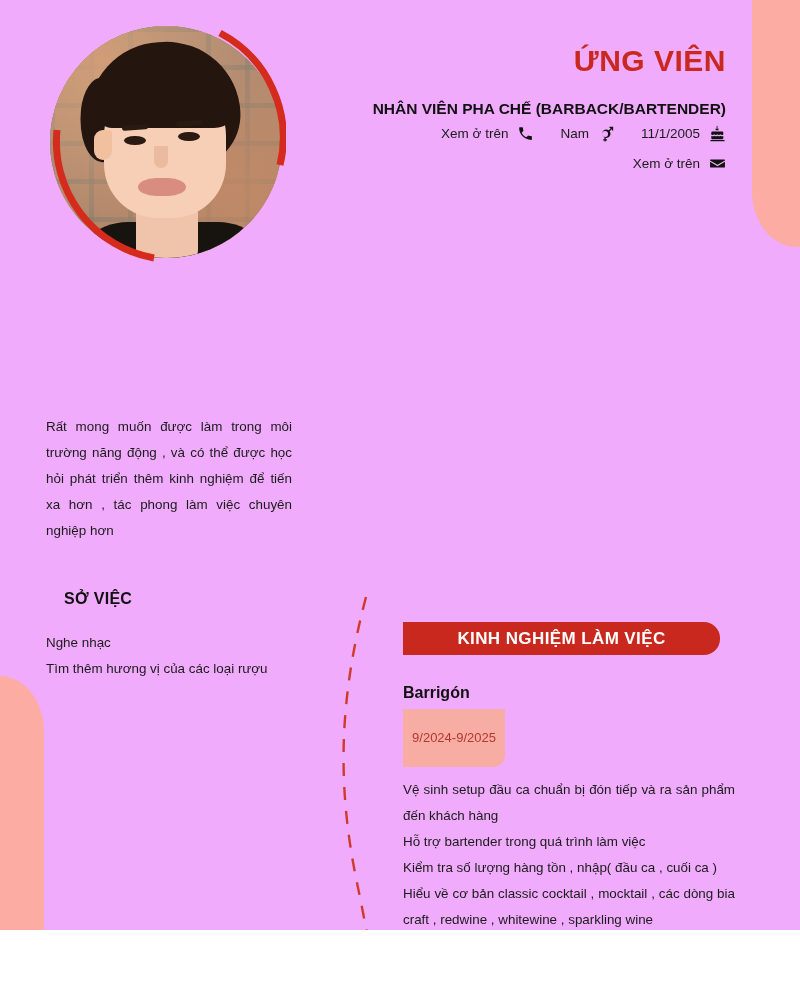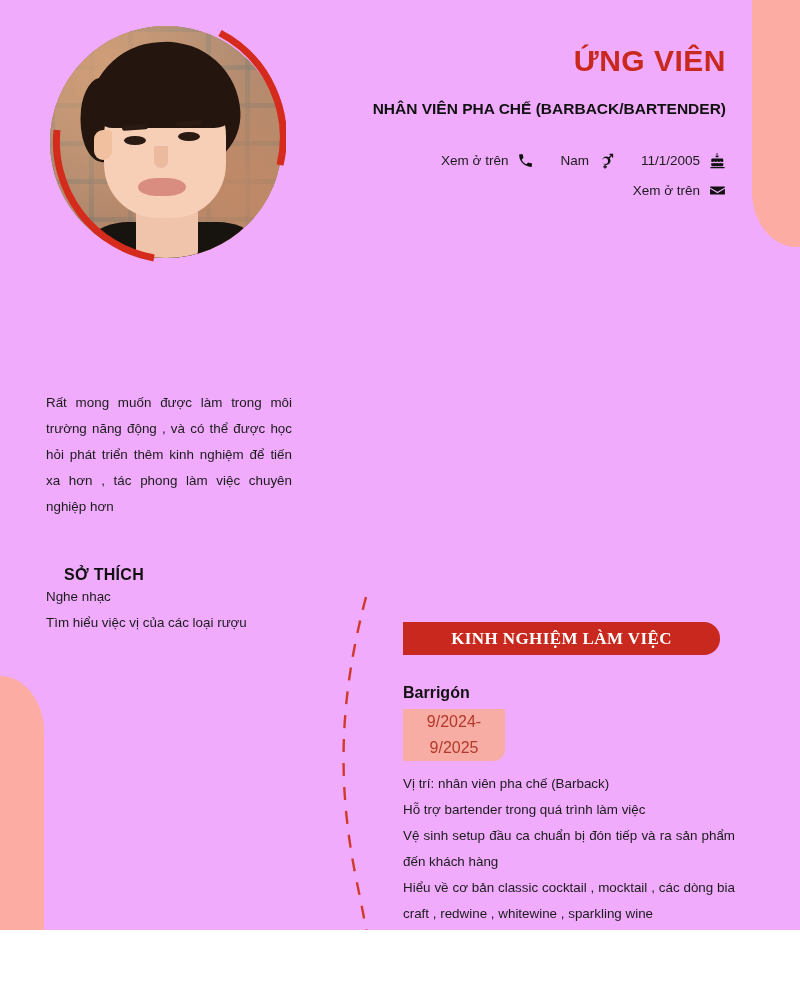--- a/index.html
+++ b/index.html
@@ -190,21 +190,21 @@
     line-height: 1.1;
   }
   .job-title {
     margin-top: 23px;
     color: #111111;
     font-size: 15.5px;
     font-weight: 700;
     line-height: 1.2;
   }
 
-  .contact { margin-top: 27px; }
+  .contact { }
   .contact-row {
     display: flex;
     align-items: center;
     justify-content: flex-end;
     gap: 0;
     height: 30px;
     font-size: 13.5px;
     color: #1b1b1b;
   }
   .c-item {
@@ -220,39 +220,39 @@
     flex: 0 0 17px;
   }
   .c-ico svg { width: 100%; height: 100%; fill: #111; display: block; }
 
   
   .body-area { position: relative; }
 
   .left-col {
     position: absolute;
     left: 46px;
-    top: 110px;
+    top: 134px;
     width: 246px;
   }
   .summary {
     font-size: 13.4px;
     line-height: 26px;
     color: #1b1b1b;
     text-align: justify;
     text-justify: inter-word;
   }
   .sec-heading {
     margin-top: 46px;
     margin-left: 18px;
     font-size: 16px;
     font-weight: 700;
     color: #111;
     letter-spacing: .3px;
   }
-  .hobby-list { }
+  .hobby-list { margin-top: 22px; }
   .hobby {
     font-size: 13.4px;
     line-height: 26px;
     color: #1b1b1b;
   }
 
   
   .divider-svg {
     position: absolute;
     left: 330px;
@@ -284,39 +284,38 @@
     border-radius: 0 16px 16px 0;
     display: flex;
     align-items: center;
     justify-content: center;
   }
   .exp-banner span {
     color: #ffffff;
     font-size: 17px;
     font-weight: 700;
     letter-spacing: .4px;
-    font-family: Liberation Serif, serif;
   }
   .company {
     margin-top: 29px;
     font-size: 16px;
     font-weight: 700;
     color: #111;
   }
   .date-badge {
     margin-top: 7px;
     width: 102px;
     min-height: 46px;
     background: #F7ADA3;
     border-radius: 0 0 12px 0;
     color: #B3392C;
-    font-size: 16px;
+    font-size: 13px;
     line-height: 26px;
     text-align: center;
-    padding: 0 4px;
+    padding: 16px 4px;
   }
   .exp-lines { margin-top: 10px; }
   .exp-line {
     font-size: 13.4px;
     line-height: 26px;
     color: #1b1b1b;
     text-align: justify;
     text-justify: inter-word;
   }
   .exp-line.nojustify { text-align: left; }
@@ -408,42 +407,42 @@
 
   <div class="body-area">
 
     <svg class="divider-svg" viewBox="0 0 70 660" preserveAspectRatio="none">
       <path d="M 36 4 C 8 110, 8 195, 26 285 C 48 390, 56 455, 52 530 C 48 600, 42 630, 28 656"></path>
     </svg>
 
     <div class="left-col">
       <div class="summary">Rất mong muốn được làm trong môi trường năng động , và có thể được học hỏi phát triển thêm kinh nghiệm để tiến xa hơn , tác phong làm việc chuyên nghiệp hơn</div>
 
-      <div class="sec-heading">SỞ THÍCH</div>
+      <div class="sec-heading">SỞ VIỆC</div>
 
       <div class="hobby-list">
         <div class="hobby">Nghe nhạc</div>
-        <div class="hobby">Tìm hiểu việc vị của các loại rượu</div>
+        <div class="hobby">Tìm thêm hương vị của các loại rượu</div>
       </div>
     </div>
 
     <div class="right-col">
 
       <div class="exp-banner">
         <span>KINH NGHIỆM LÀM VIỆC</span>
       </div>
 
       <div>
         <div class="company">Barrigón</div>
         <div class="date-badge">9/2024-9/2025</div>
 
         <div class="exp-lines">
-          <div class="exp-line nojustify">Vị trí: nhân viên pha chế (Barback)</div>
+          <div class="exp-line">Vệ sinh setup đầu ca chuẩn bị đón tiếp và ra sản phẩm đến khách hàng</div>
           <div class="exp-line nojustify">Hỗ trợ bartender trong quá trình làm việc</div>
-          <div class="exp-line">Vệ sinh setup đầu ca chuẩn bị đón tiếp và ra sản phẩm đến khách hàng</div>
+          <div class="exp-line">Kiểm tra số lượng hàng tồn , nhập( đầu ca , cuối ca )</div>
           <div class="exp-line">Hiểu về cơ bản classic cocktail , mocktail , các dòng bia craft , redwine , whitewine , sparkling wine</div>
           <div class="exp-line nojustify">5 loại rượu cơ bản</div>
           <div class="exp-line nojustify">Tequila</div>
 
         </div>
       </div>
 
     </div>
   </div>
 

